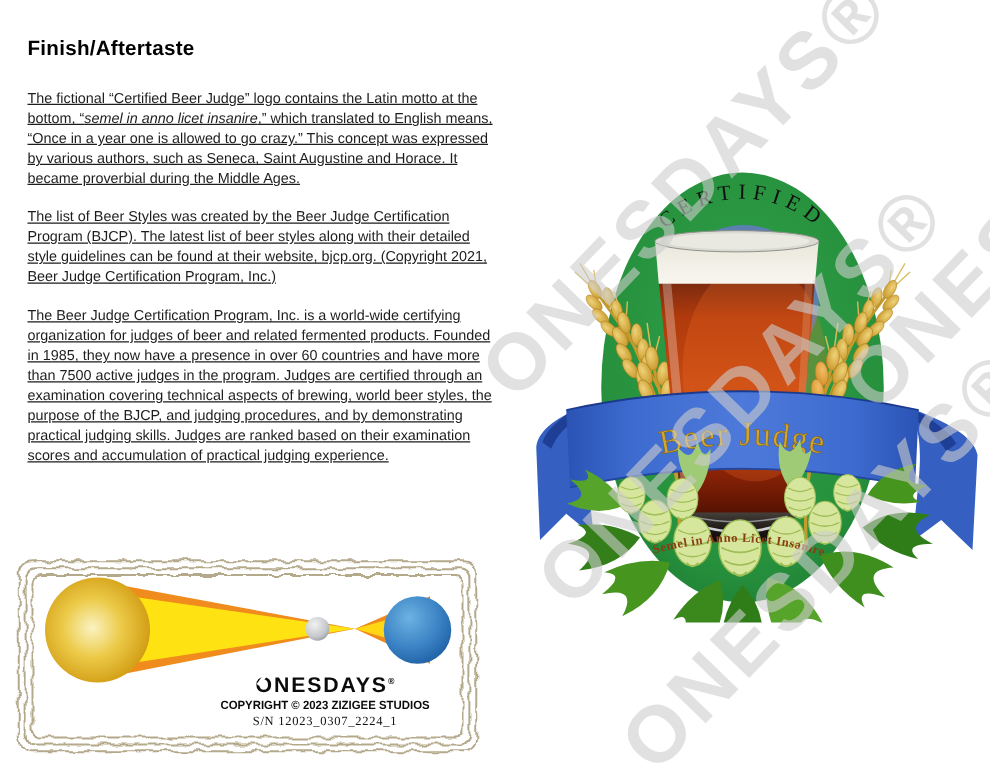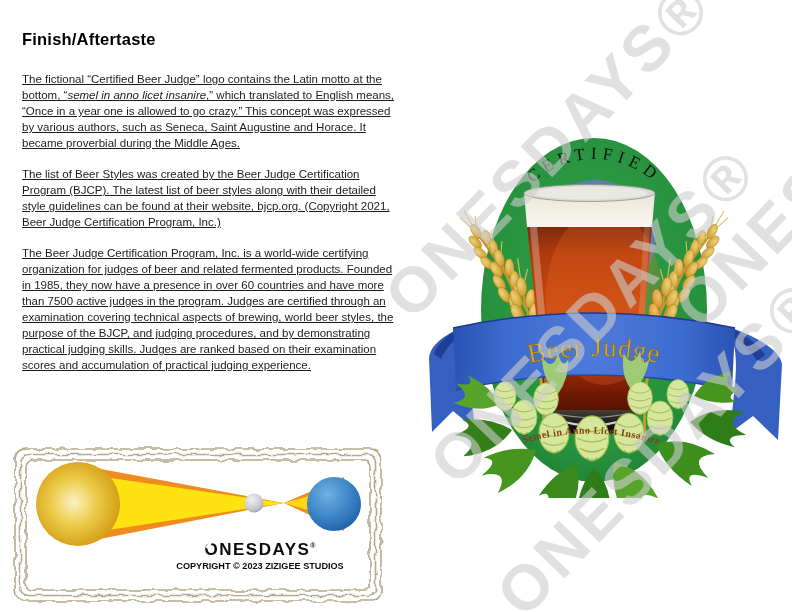--- a/index.html
+++ b/index.html
@@ -230,14 +230,15 @@
       <polygon points="276,61 336,35 336,89" fill="#ef8c1d"></polygon>
       <polygon points="276,61 330,46 330,77" fill="#ffd712"></polygon>
     </g>
     <circle cx="70" cy="62" r="42" fill="url(#sunG)"></circle>
     <circle cx="246" cy="61" r="9.5" fill="url(#moonG)"></circle>
     <circle cx="326" cy="62" r="27" fill="url(#earthG)"></circle>
   </svg>
   <div class="stamp-text">
     <div class="brand-line"><span>ONESDAYS</span><span class="brand-reg">®</span><span class="o-slash"></span></div>
     <div class="copyright-line">COPYRIGHT © 2023 ZIZIGEE STUDIOS</div>
+    <div class="serial-line">S/N 12023_0307_2224_1</div>
   </div>
 </div>
 
 </body></html>

